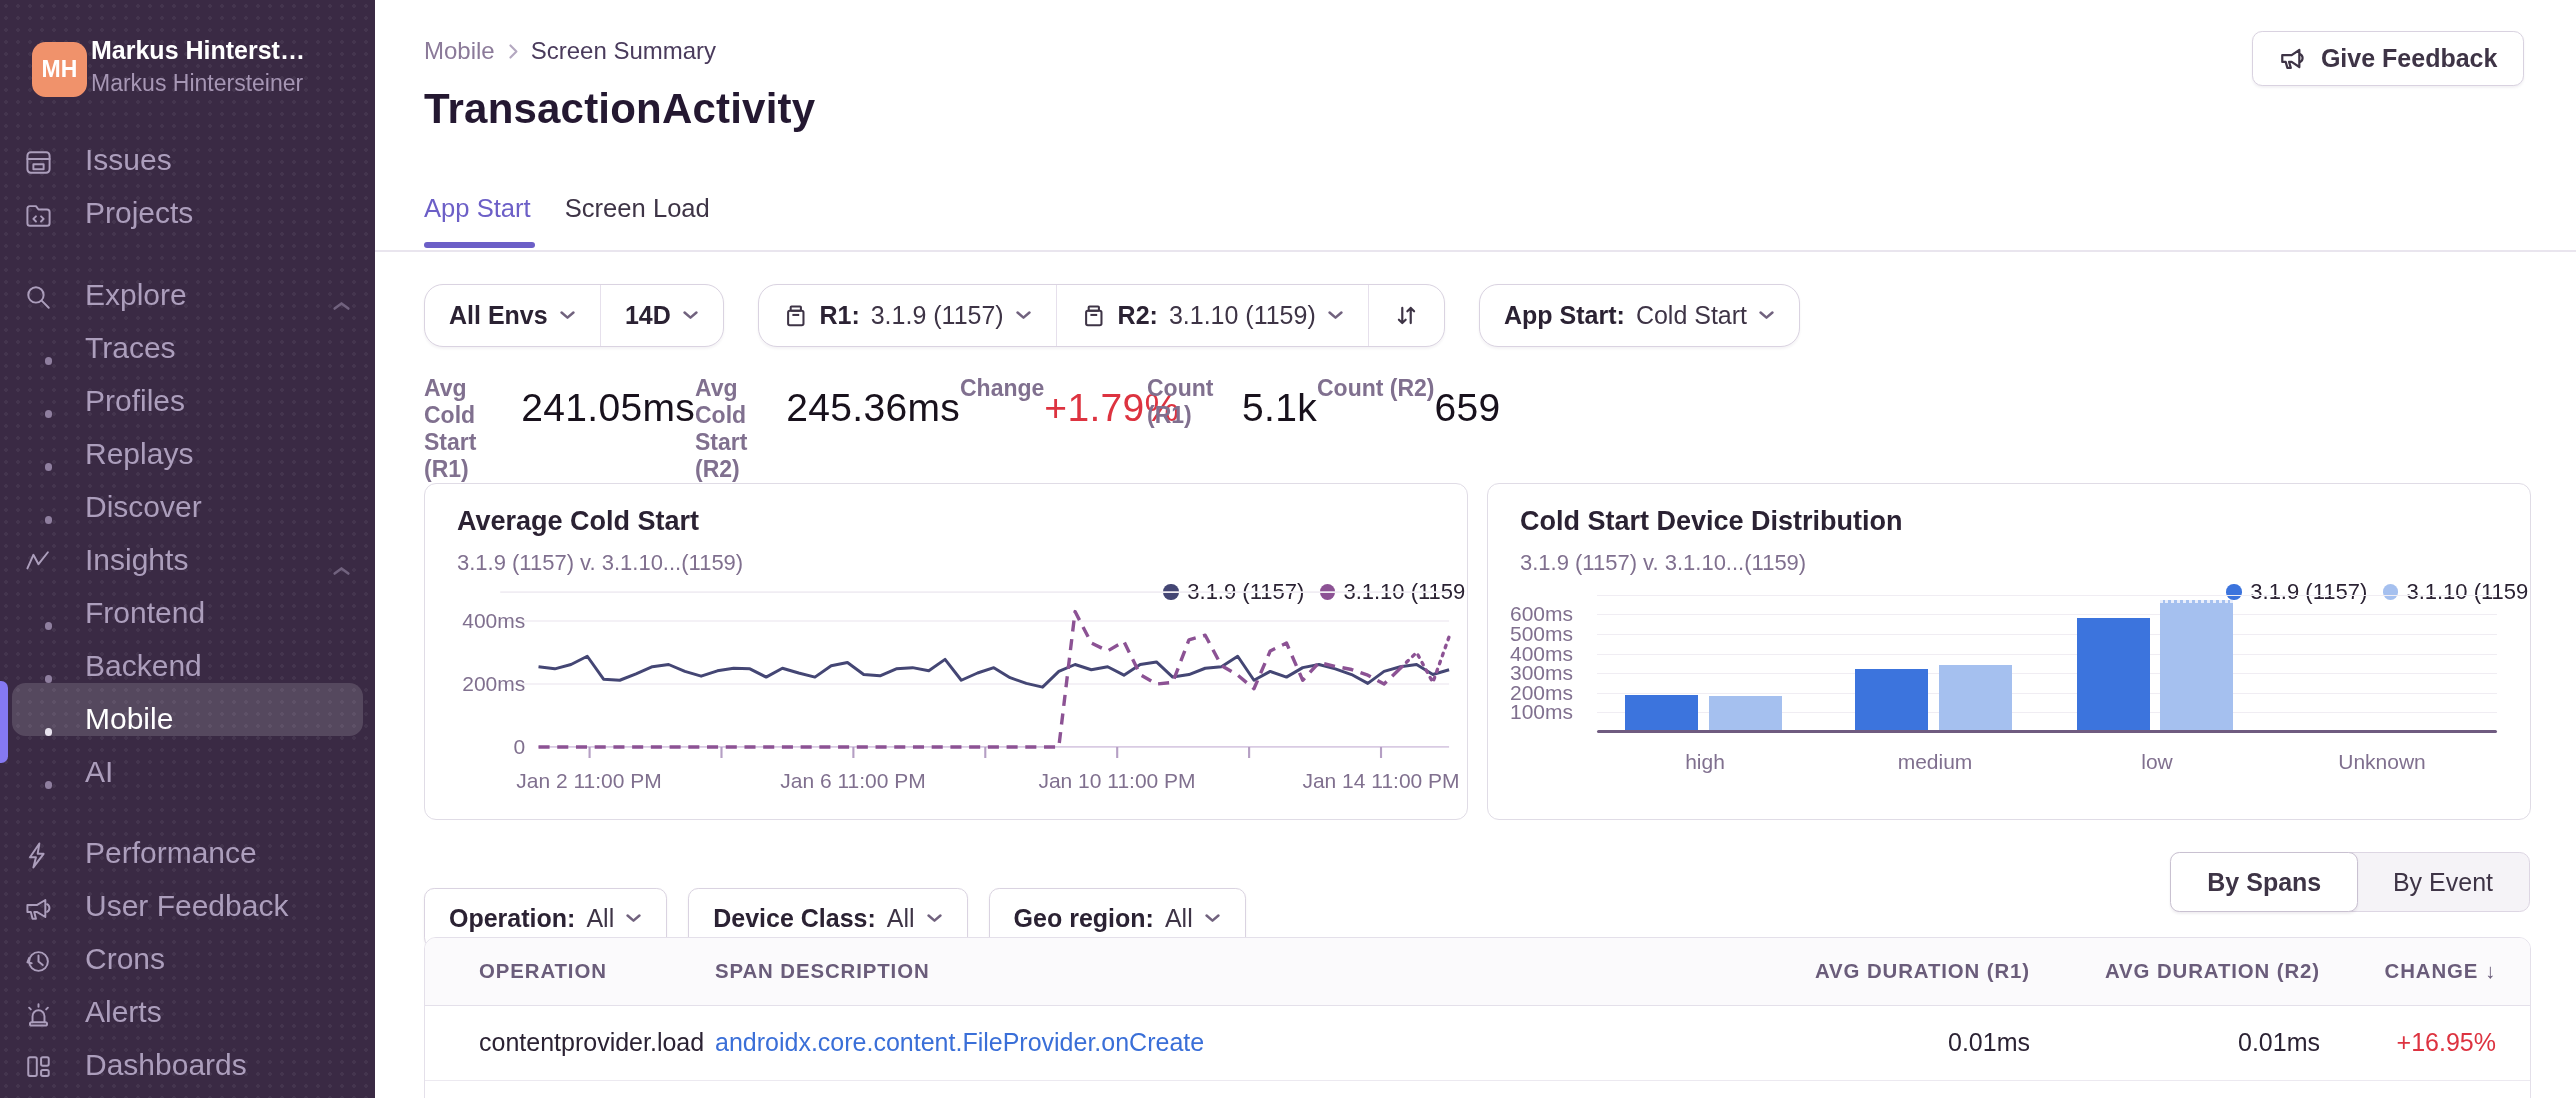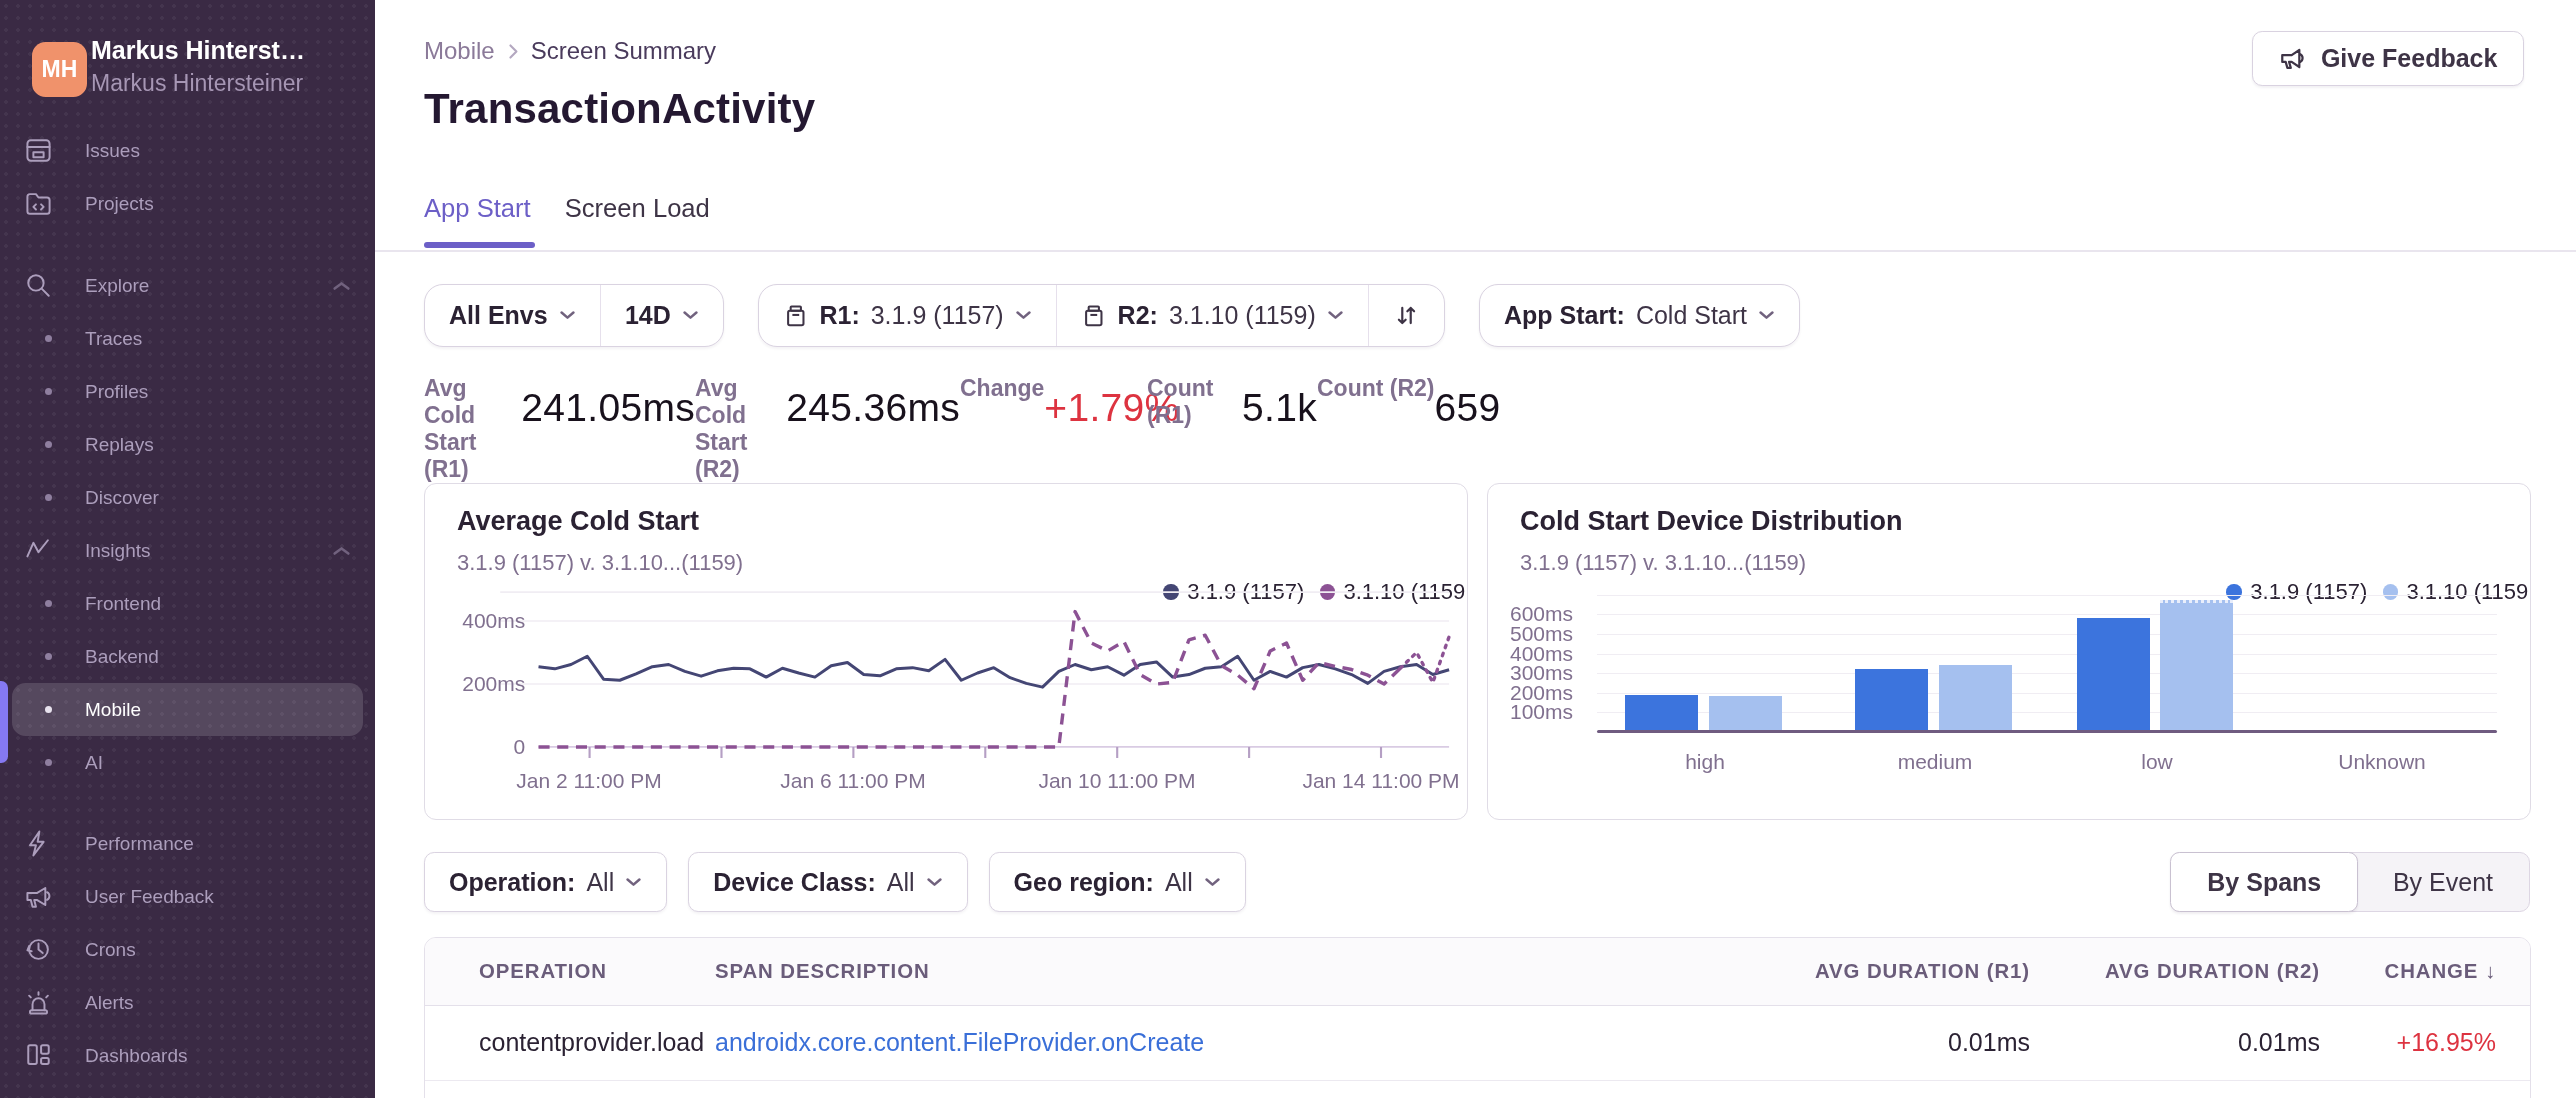--- a/index.html
+++ b/index.html
@@ -10,22 +10,22 @@
   .sidebar { position:absolute; left:0; top:0; width:375px; height:1099px; background:#3a2a44; overflow:hidden; }
   .sidebar::before { content:""; position:absolute; inset:0;
     background-image:radial-gradient(rgba(255,255,255,0.05) 1.7px, transparent 2.1px);
     background-size:12px 12px; pointer-events:none; }
   .user-block { display:flex; align-items:flex-end; gap:4px; padding:36px 25px 0 32px; position:relative; }
   .avatar { width:55px; height:55px; border-radius:13.6px; background:#f0926b; color:#fff;
     display:flex; align-items:center; justify-content:center; font-size:23px; font-weight:700; flex:0 0 auto; }
   .user-name { font-size:25px; font-weight:700; color:#ffffff; white-space:nowrap; }
   .user-org  { font-size:23px; color:#a696b4; margin-top:5.1px; white-space:nowrap; }
   .nav { position:relative; margin-top:27px; }
-  .nav-item { height:53px; display:flex; align-items:center; margin:0 12px; padding:0 12px;
-    color:#ac9ebc; font-size:19px; border-radius:13.6px; position:relative; }
+  .nav-item { height:53px; display:flex; align-items:flex-end; margin:0 12px; padding:0 12px;
+    color:#ac9ebc; font-size:30px; border-radius:13.6px; position:relative; }
   .nav-item .ic { width:49px; display:flex; justify-content:flex-start; align-items:center; flex:0 0 auto; }
   .nav-item .lbl { margin-left:12px; white-space:nowrap; }
   .nav-item .chev { margin-left:auto; display:flex; align-items:center; }
   .nav-item.sub .bullet { width:49px; display:flex; justify-content:center; }
   .bullet i { width:7.7px; height:7.7px; border-radius:50%; background:#8f7f9f; display:block; }
   .nav-item.active { background:rgba(255,255,255,0.14); color:#ffffff; }
   .active-marker { position:absolute; left:0; width:7.7px; height:82px; border-radius:0 6.8px 6.8px 0; background:#8579f2; }
   .gap34 { height:29px; } .gap33 { height:28px; }
   .sicon { stroke:#ac9ebc; stroke-width:2.3; fill:none; stroke-linecap:round; stroke-linejoin:round; }
 
@@ -77,21 +77,21 @@
   .ylab { width:85px; text-align:right; }
   .xlab { text-align:center; }
 
   
   .bar-gridline { position:absolute; left:109px; width:900px; height:1.3px; background:#f0edf3; }
   .bar-axis { position:absolute; left:109px; width:900px; top:246px; height:3px; background:#6f5b80; border-radius:1.7px; }
   #bar-plot { position:absolute; left:109px; top:109px; width:900px; height:137px; }
   .bar { position:absolute; bottom:0; }
 
   
-  .filter-row2 { position:absolute; left:49px; top:852px; display:flex; gap:21px; }
+  .filter-row2 { position:absolute; left:49px; top:888px; display:flex; gap:21px; }
   .pill { height:60px; background:#fff; border:1.3px solid #dad3e1; border-radius:10.2px; box-shadow:0 1.7px 2.6px rgba(40,20,60,0.05);
     display:flex; align-items:center; gap:11px; padding:0 24px; font-size:25px; color:#3e3446; cursor:pointer; }
   .pill b { font-weight:700; color:#2b2233; }
 
   .toggle { position:absolute; right:46px; top:852px; height:60px; display:flex; background:#f5f3f7;
     border:1.3px solid #ddd6e3; border-radius:10.2px; }
   .toggle .opt { padding:0 36px; display:flex; align-items:center; font-size:25px; color:#3e3446; cursor:pointer; border-radius:9.4px; }
   .toggle .opt.active { background:#fff; border:1.3px solid #c9c1d1; font-weight:700; margin:-1.3px; box-shadow:0 1.7px 2.6px rgba(40,20,60,0.07); }
 
   

